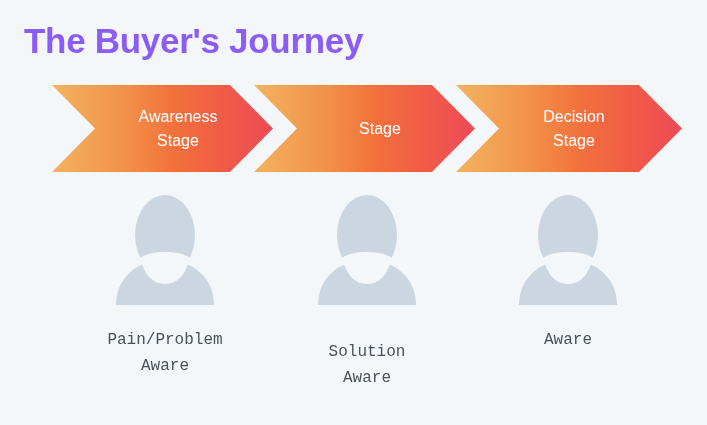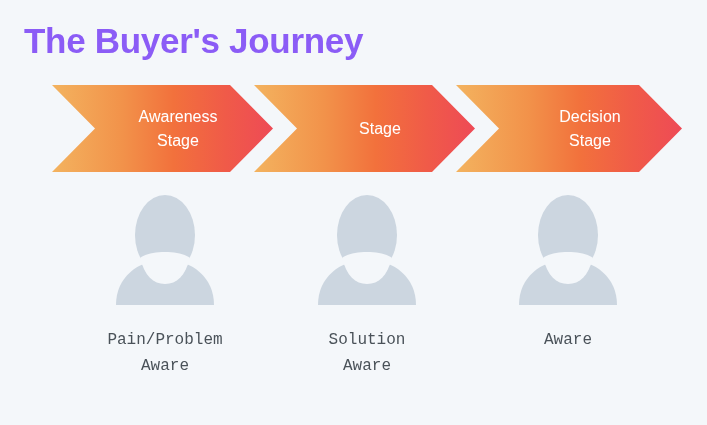--- a/index.html
+++ b/index.html
@@ -58,34 +58,34 @@
     color: #ffffff;
     font-size: 16px;
     line-height: 1.45;
     text-align: center;
     pointer-events: none;
     text-shadow: 0 0 1px rgba(255,255,255,0.12);
   }
   .chevron-label span { display: block; }
   #chev-label-0 { left: 88px;  width: 180px; }
   #chev-label-1 { left: 290px; width: 180px; }
-  #chev-label-2 { left: 500px; width: 180px; }
+  #chev-label-2 { left: 484px; width: 180px; }
 
   
   .persona {
     position: absolute;
     top: 190px;
     width: 200px;
     display: flex;
     flex-direction: column;
     align-items: center;
     font-family: Liberation Mono, monospace;
   }
   #persona-0 { left: 65px; }
-  #persona-1 { left: 267px; }
+  #persona-1 { left: 267px; gap: 12px; }
   #persona-2 { left: 468px; }
 
   .avatar {
     width: 110px;
     height: 115px;
     position: relative;
   }
   .avatar svg { display: block; }
 
   .persona-caption {

